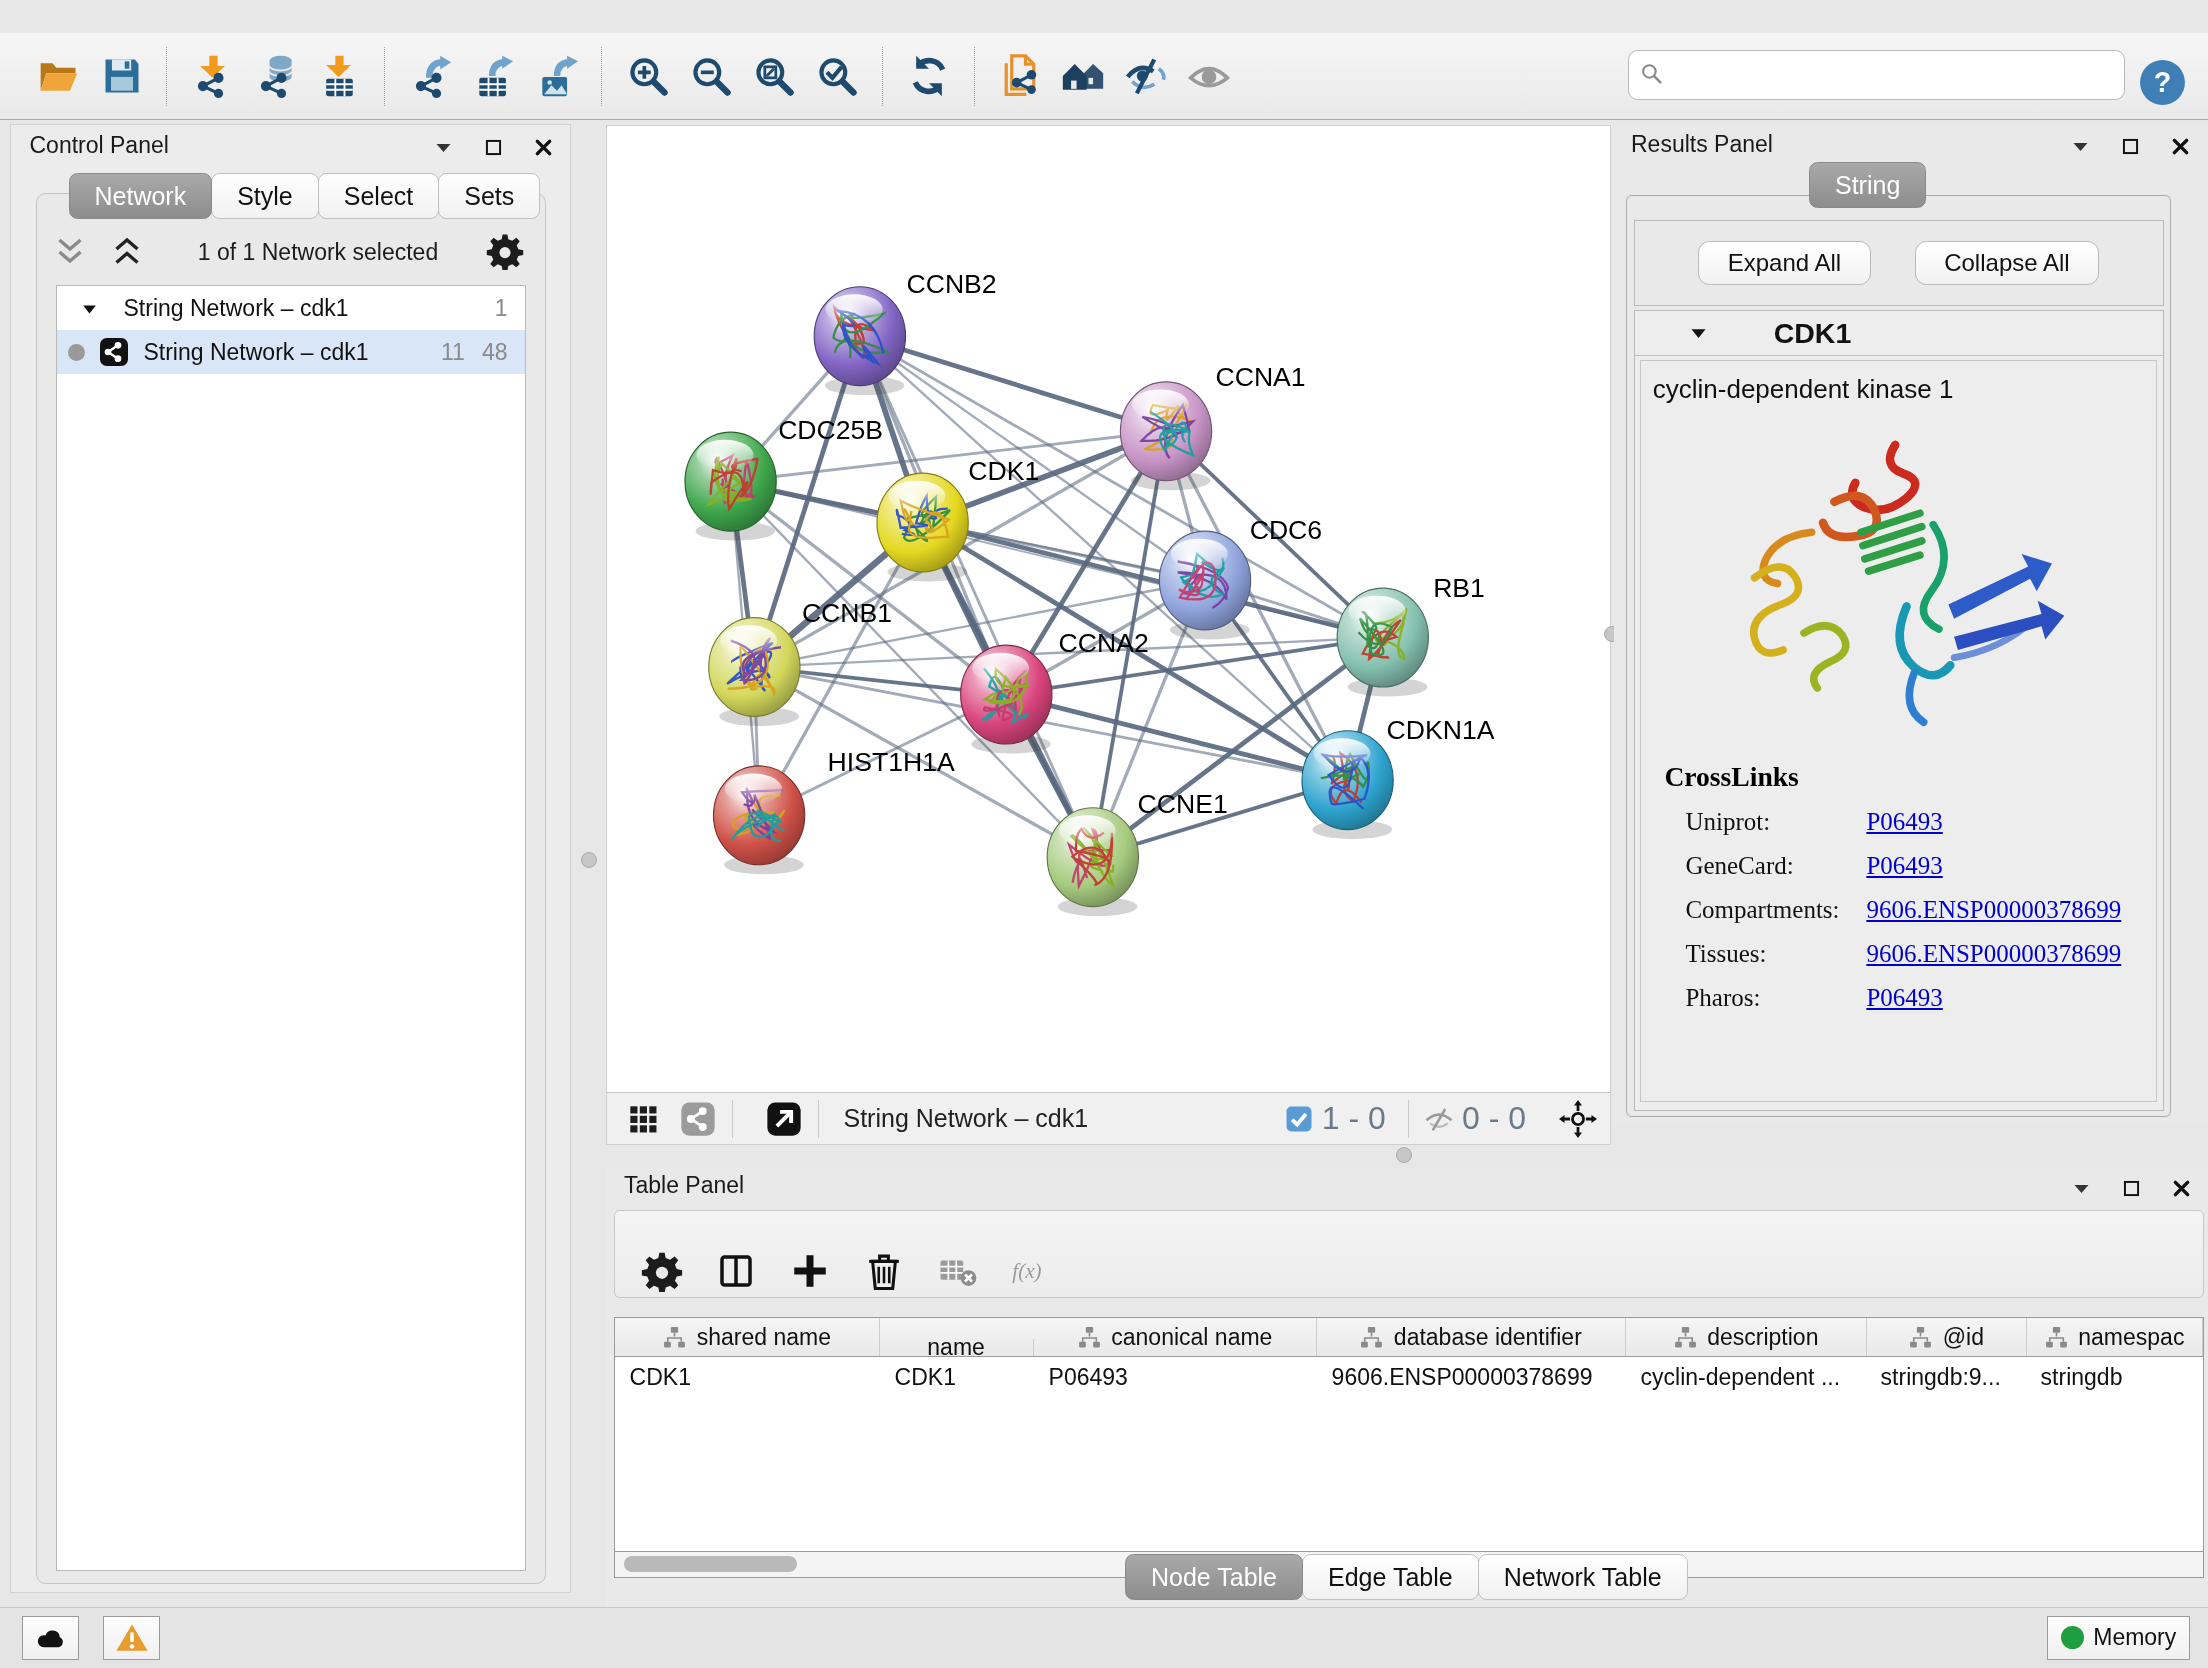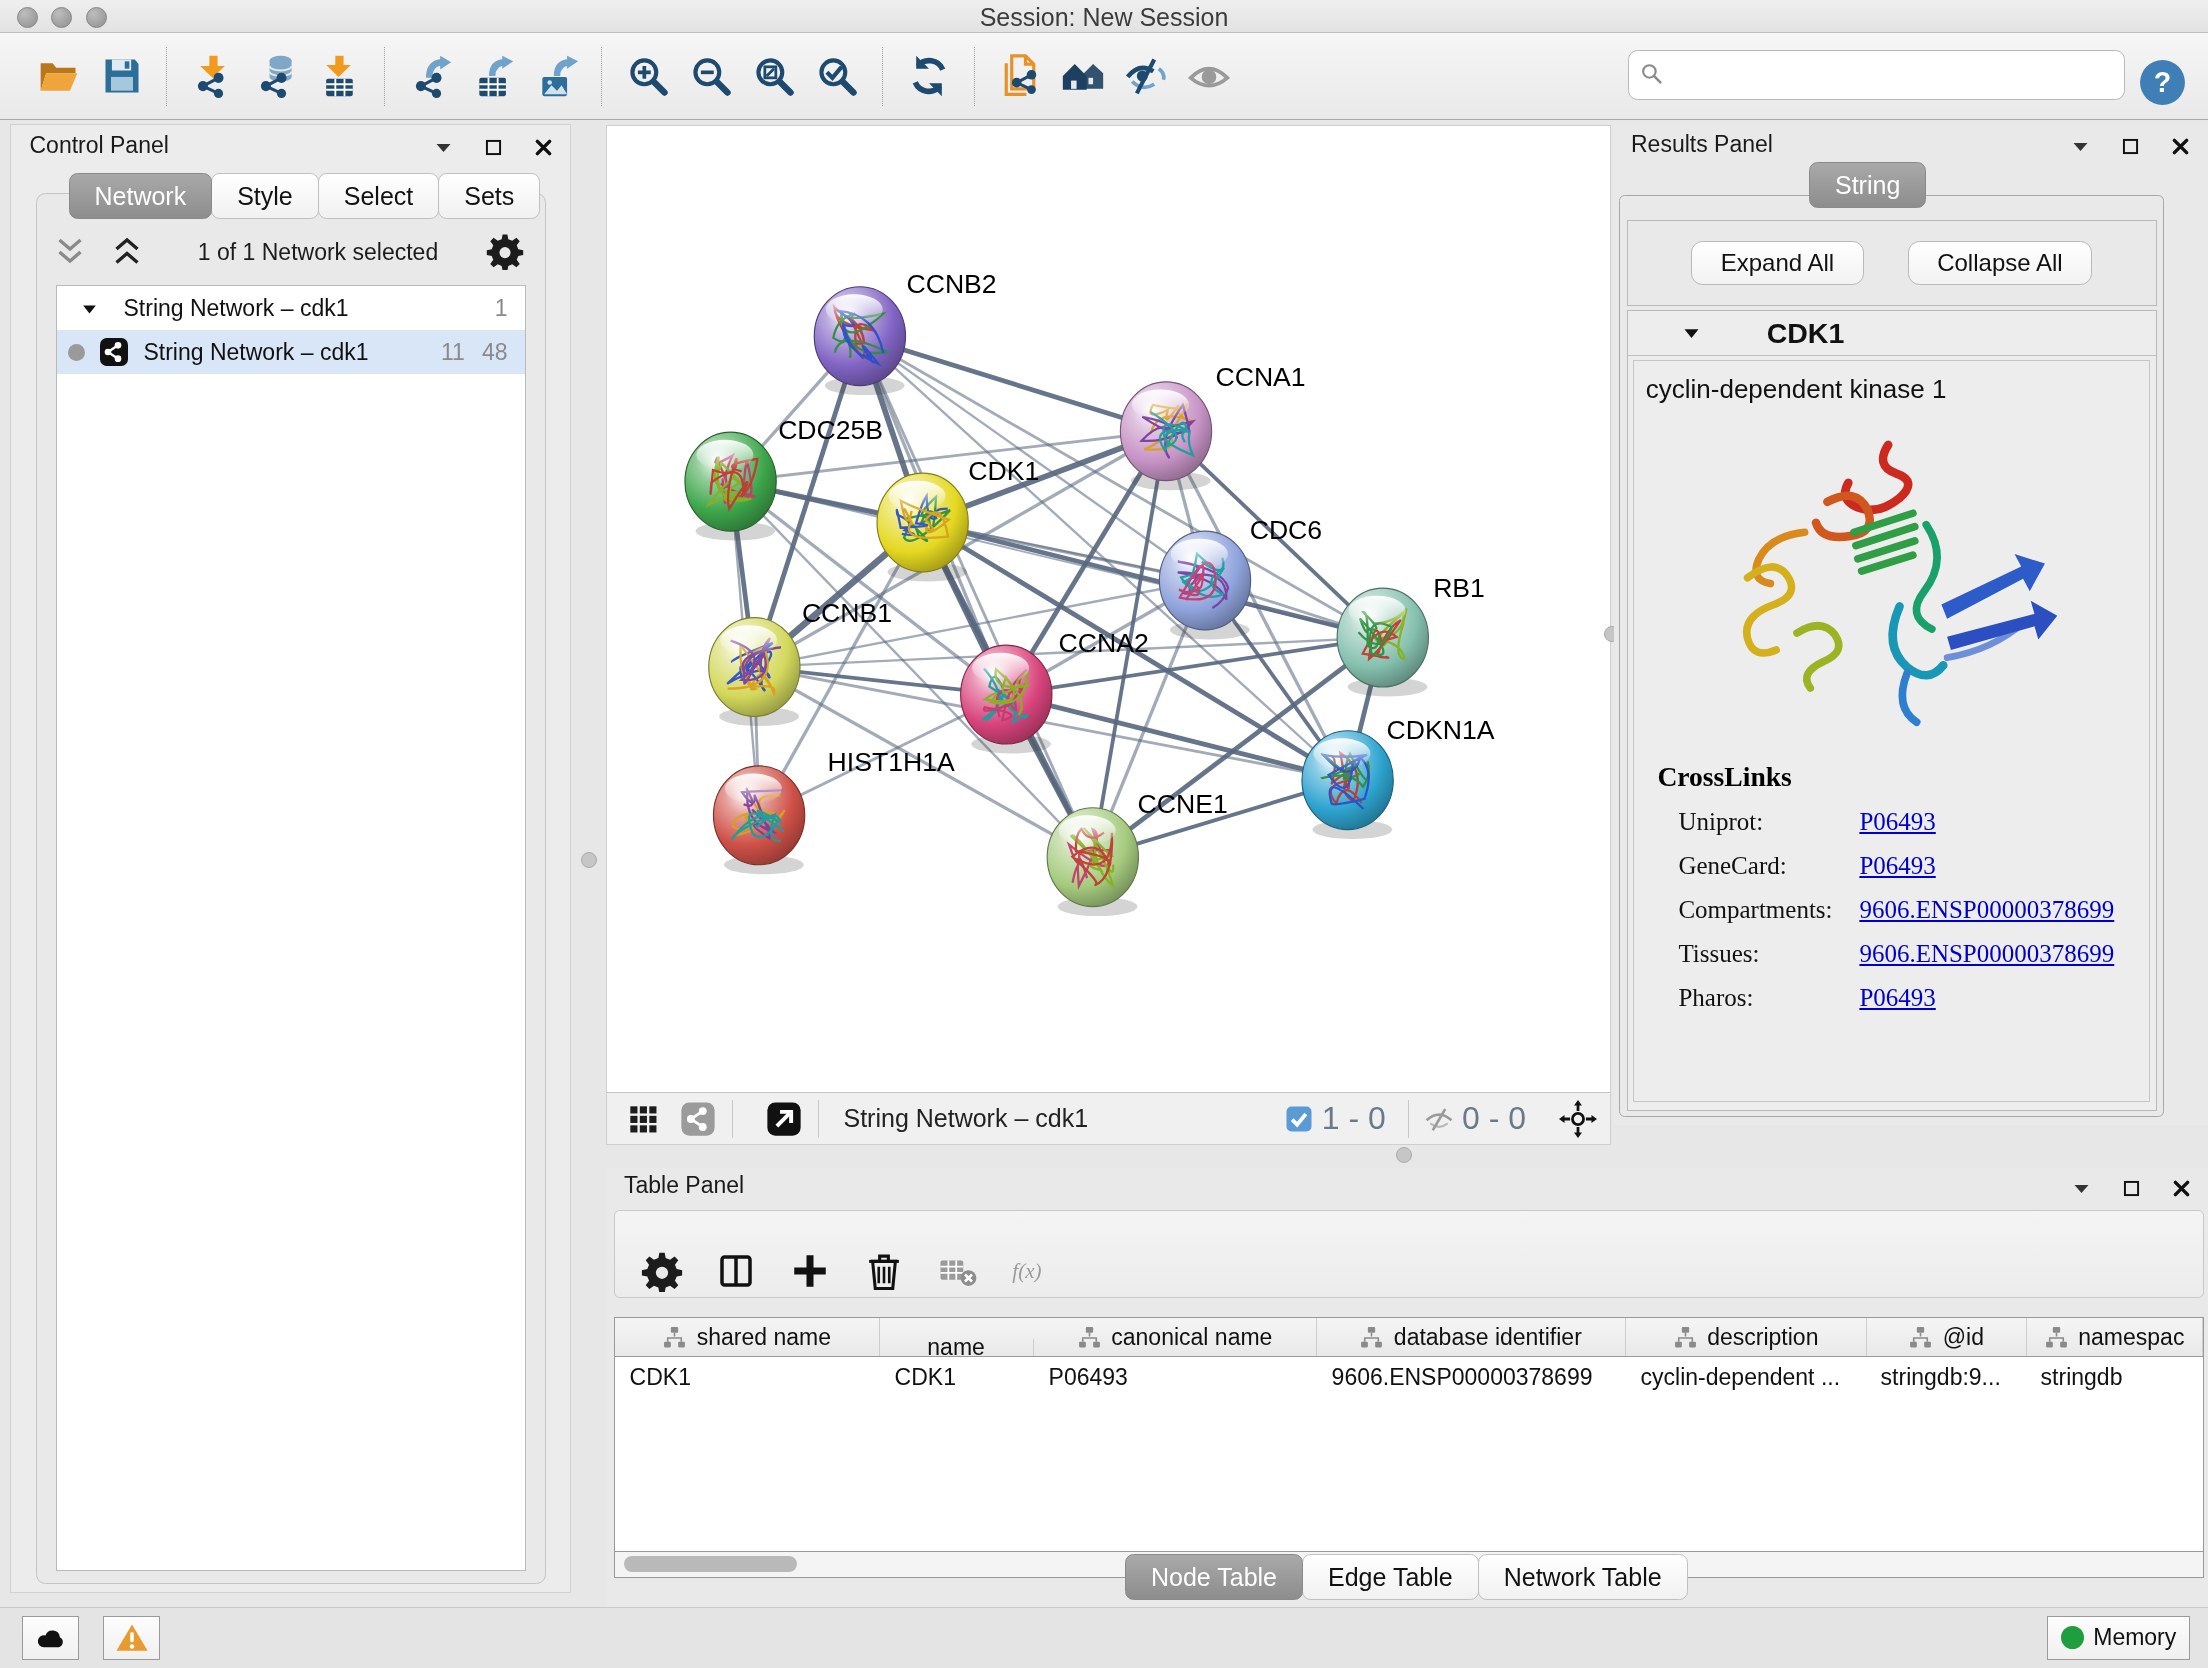--- a/index.html
+++ b/index.html
@@ -60,21 +60,21 @@
   .cs-count{font-size:32px;color:#6a7a8a;margin:0 7.6px;white-space:nowrap;}
   .cs-small{width:30px;height:30px;flex:0 0 auto;}
   .cs-small svg{width:30px;height:30px;}
   
   .split-dot{position:absolute;width:14.3px;height:14.3px;border-radius:50%;background:#c6c6c6;border:1px solid #aaa;}
   
   #results-panel{position:absolute;left:1614px;top:124px;width:594px;height:1001px;background:#e9e9e9;}
   #rp-title{position:absolute;left:17px;top:6.7px;}
   #rp-ctrls{right:15px;top:9.5px;}
   #rp-tab{position:absolute;left:196px;top:38px;z-index:3;}
-  #rp-container{position:absolute;left:5px;top:71px;width:543px;height:920px;border:1px solid #a8a8a8;border-radius:5.7px;background:#e9e9e9;}
+  #rp-container{position:absolute;left:12px;top:71px;width:543px;height:920px;border:1px solid #a8a8a8;border-radius:5.7px;background:#e9e9e9;}
   #rp-buttons{position:absolute;left:6.7px;top:24px;width:528px;height:84px;border:1px solid #b9b9b9;background:#e9e9e9;display:flex;align-items:center;justify-content:center;gap:44px;}
   .rp-btn{height:42px;padding:0 28.5px;background:linear-gradient(#ffffff,#f2f2f2);border:1px solid #b9b9b9;border-radius:11.4px;font-size:24px;display:flex;align-items:center;cursor:pointer;color:#111;}
   #rp-card-area{position:absolute;left:6.7px;top:114px;width:528px;height:799px;border:1px solid #b9b9b9;background:#ededed;overflow:hidden;}
   #rp-card-head{height:44px;display:flex;align-items:center;border-bottom:1px solid #c0c0c0;}
   #rp-card-head .caret{width:27px;height:21px;margin-left:53px;}
   #rp-card-head .caret svg{width:21px;height:21px;}
   #rp-card-title{font-size:28.5px;font-weight:bold;color:#111;margin-left:59px;}
   #rp-card-body{position:relative;margin:3.8px 5.7px;border:1px solid #c6c6c6;background:#ededed;height:740px;}
   #rp-desc{font-size:26px;color:#111;padding:13.3px 0 0 11.4px;}
   #protein-img{display:block;margin:13.3px auto 0 auto;}
@@ -106,28 +106,20 @@
   #sb-warn{left:103px;width:55px;}
   .sb-btn svg{width:34px;height:34px;}
   #sb-memory{left:2047px;width:141px;gap:9.5px;font-size:23px;color:#111;}
   #mem-dot{width:23px;height:23px;border-radius:50%;background:#1e9e3e;}
 </style>
 </head>
 <body>
 
 <div id="app">
 
-  <div id="titlebar">
-    <div class="traffic">
-      <span class="tl"></span>
-      <span class="tl"></span>
-      <span class="tl"></span>
-    </div>
-    <div id="window-title">Session: New Session</div>
-  </div>
 
   <div id="toolbar">
     <div id="toolbar-groups">
         <div class="tb-btn">
           <svg viewBox="0 0 48 48">
             <path d="M4 40V10h13l4 5h21v6H10z" fill="#b9771a"></path>
             <path d="M10 21h34l-8 19H4z" fill="#f0a53c"></path>
           </svg>
         </div>
         <div class="tb-btn">

